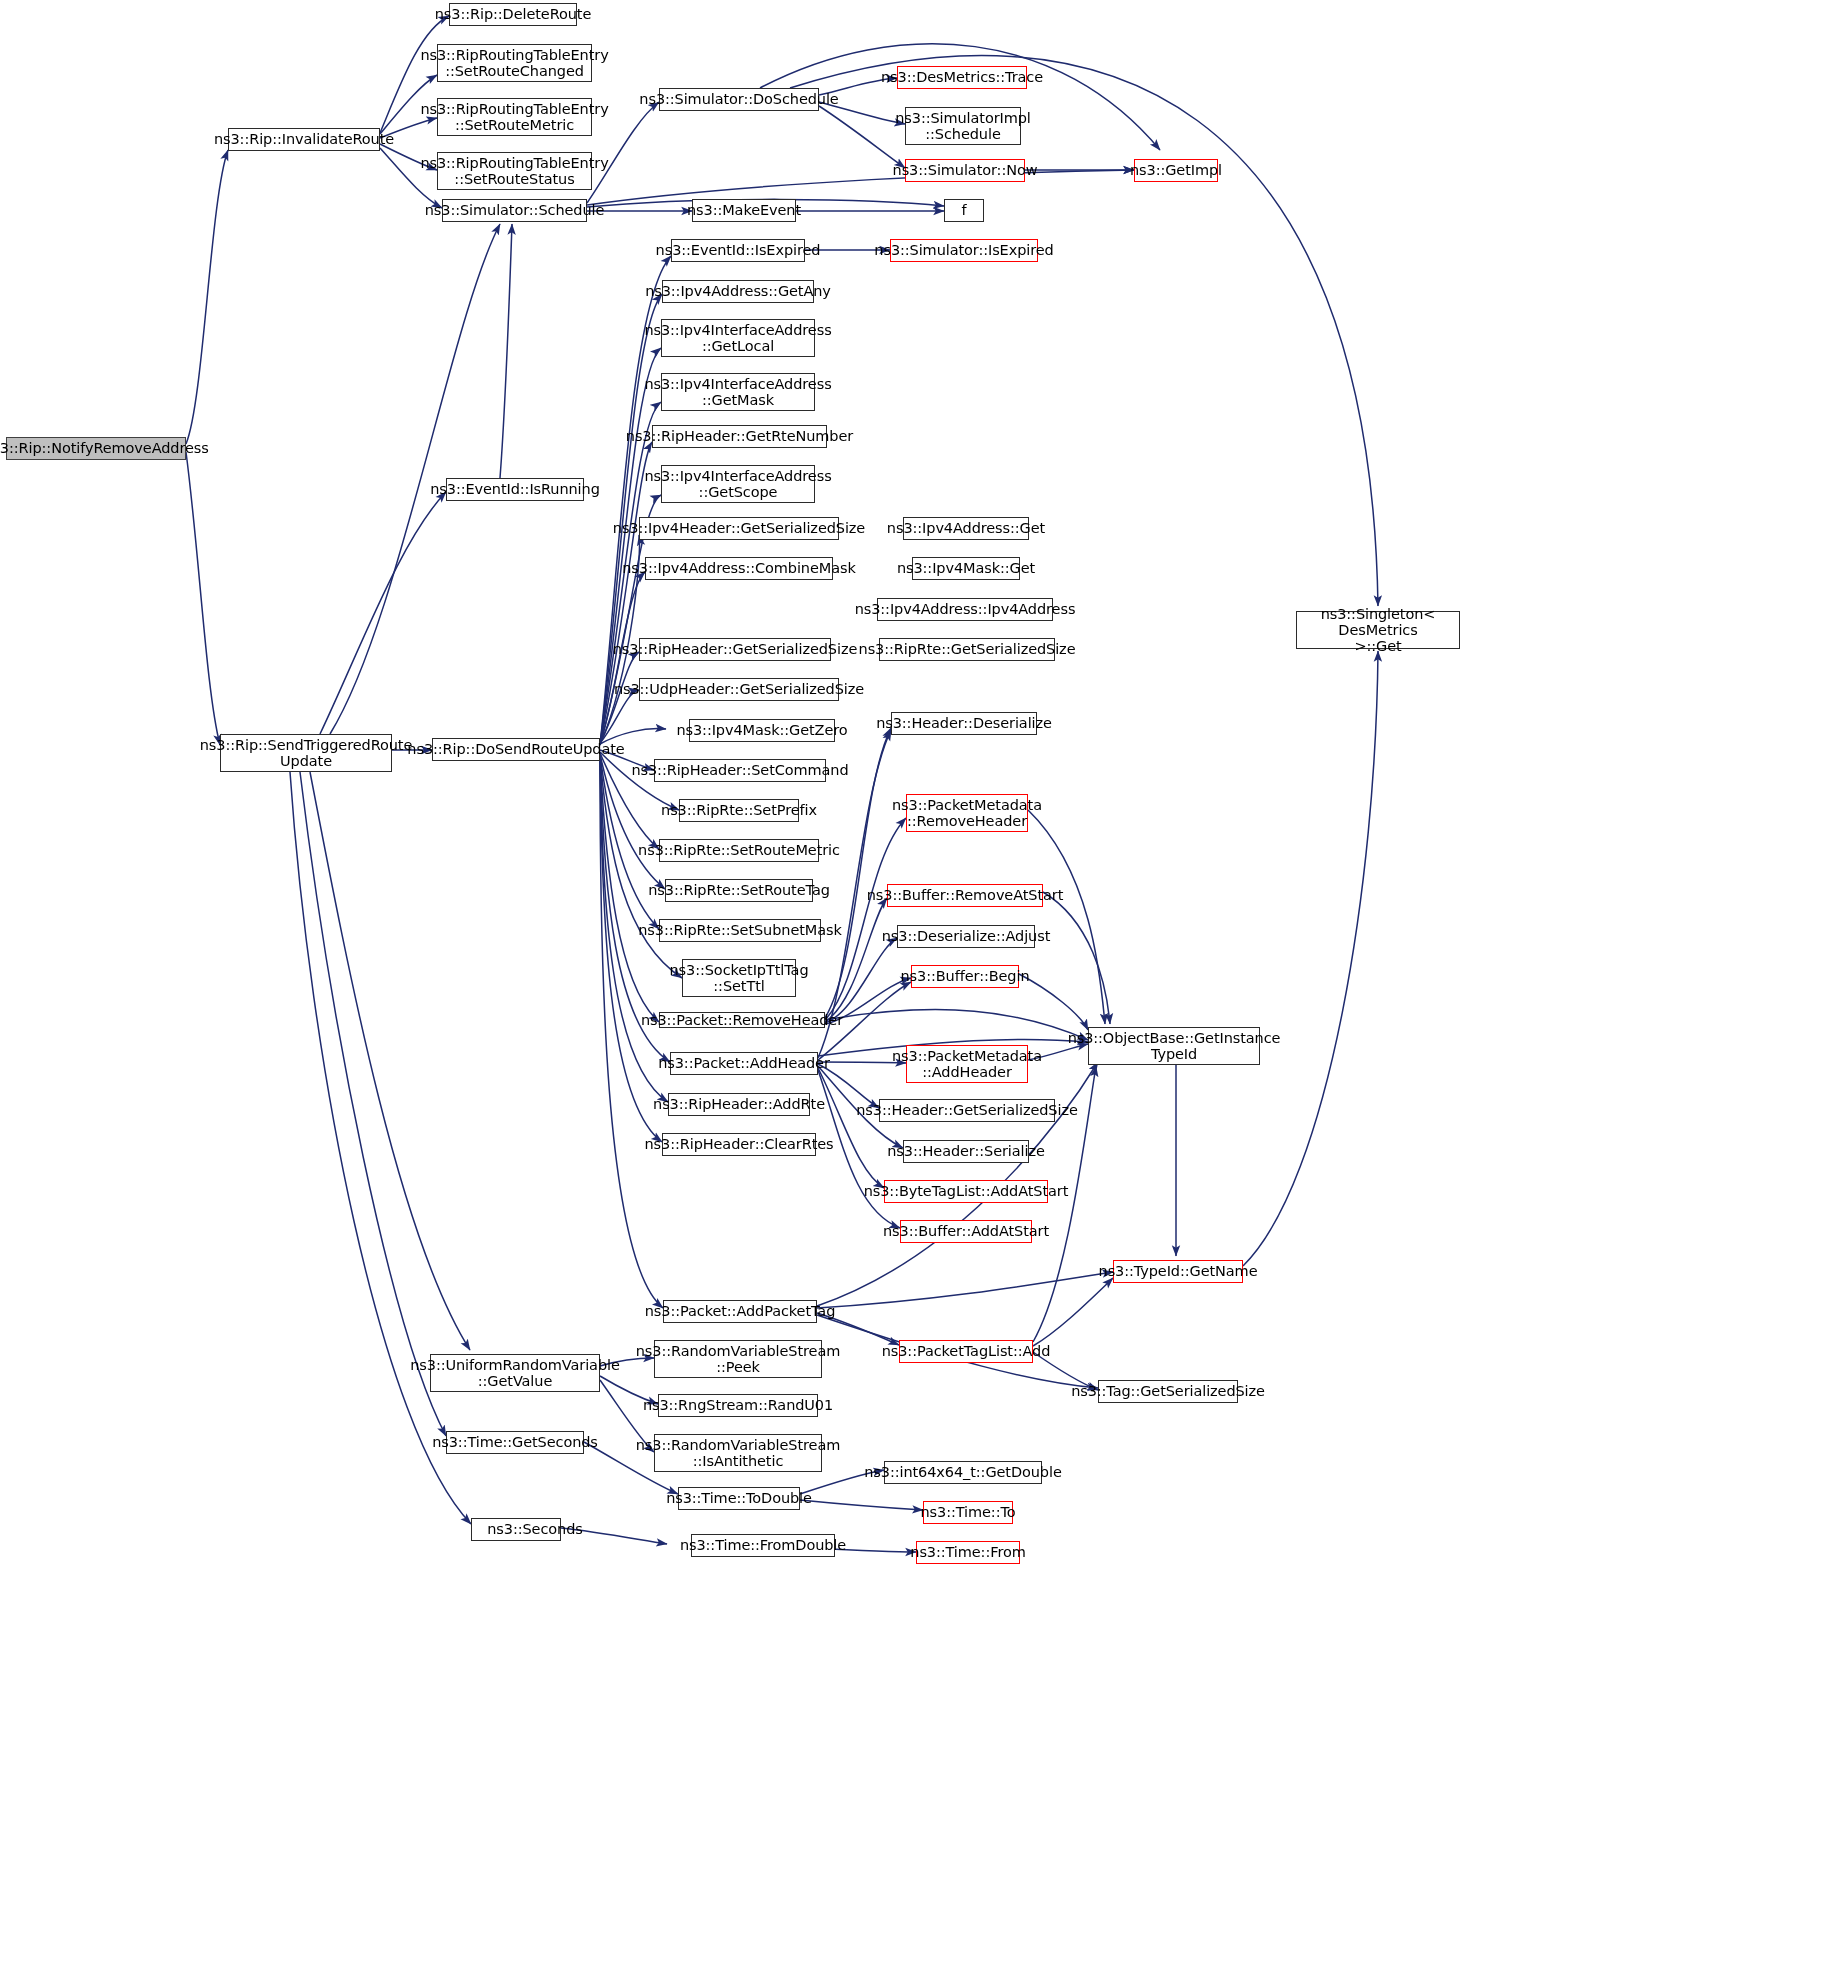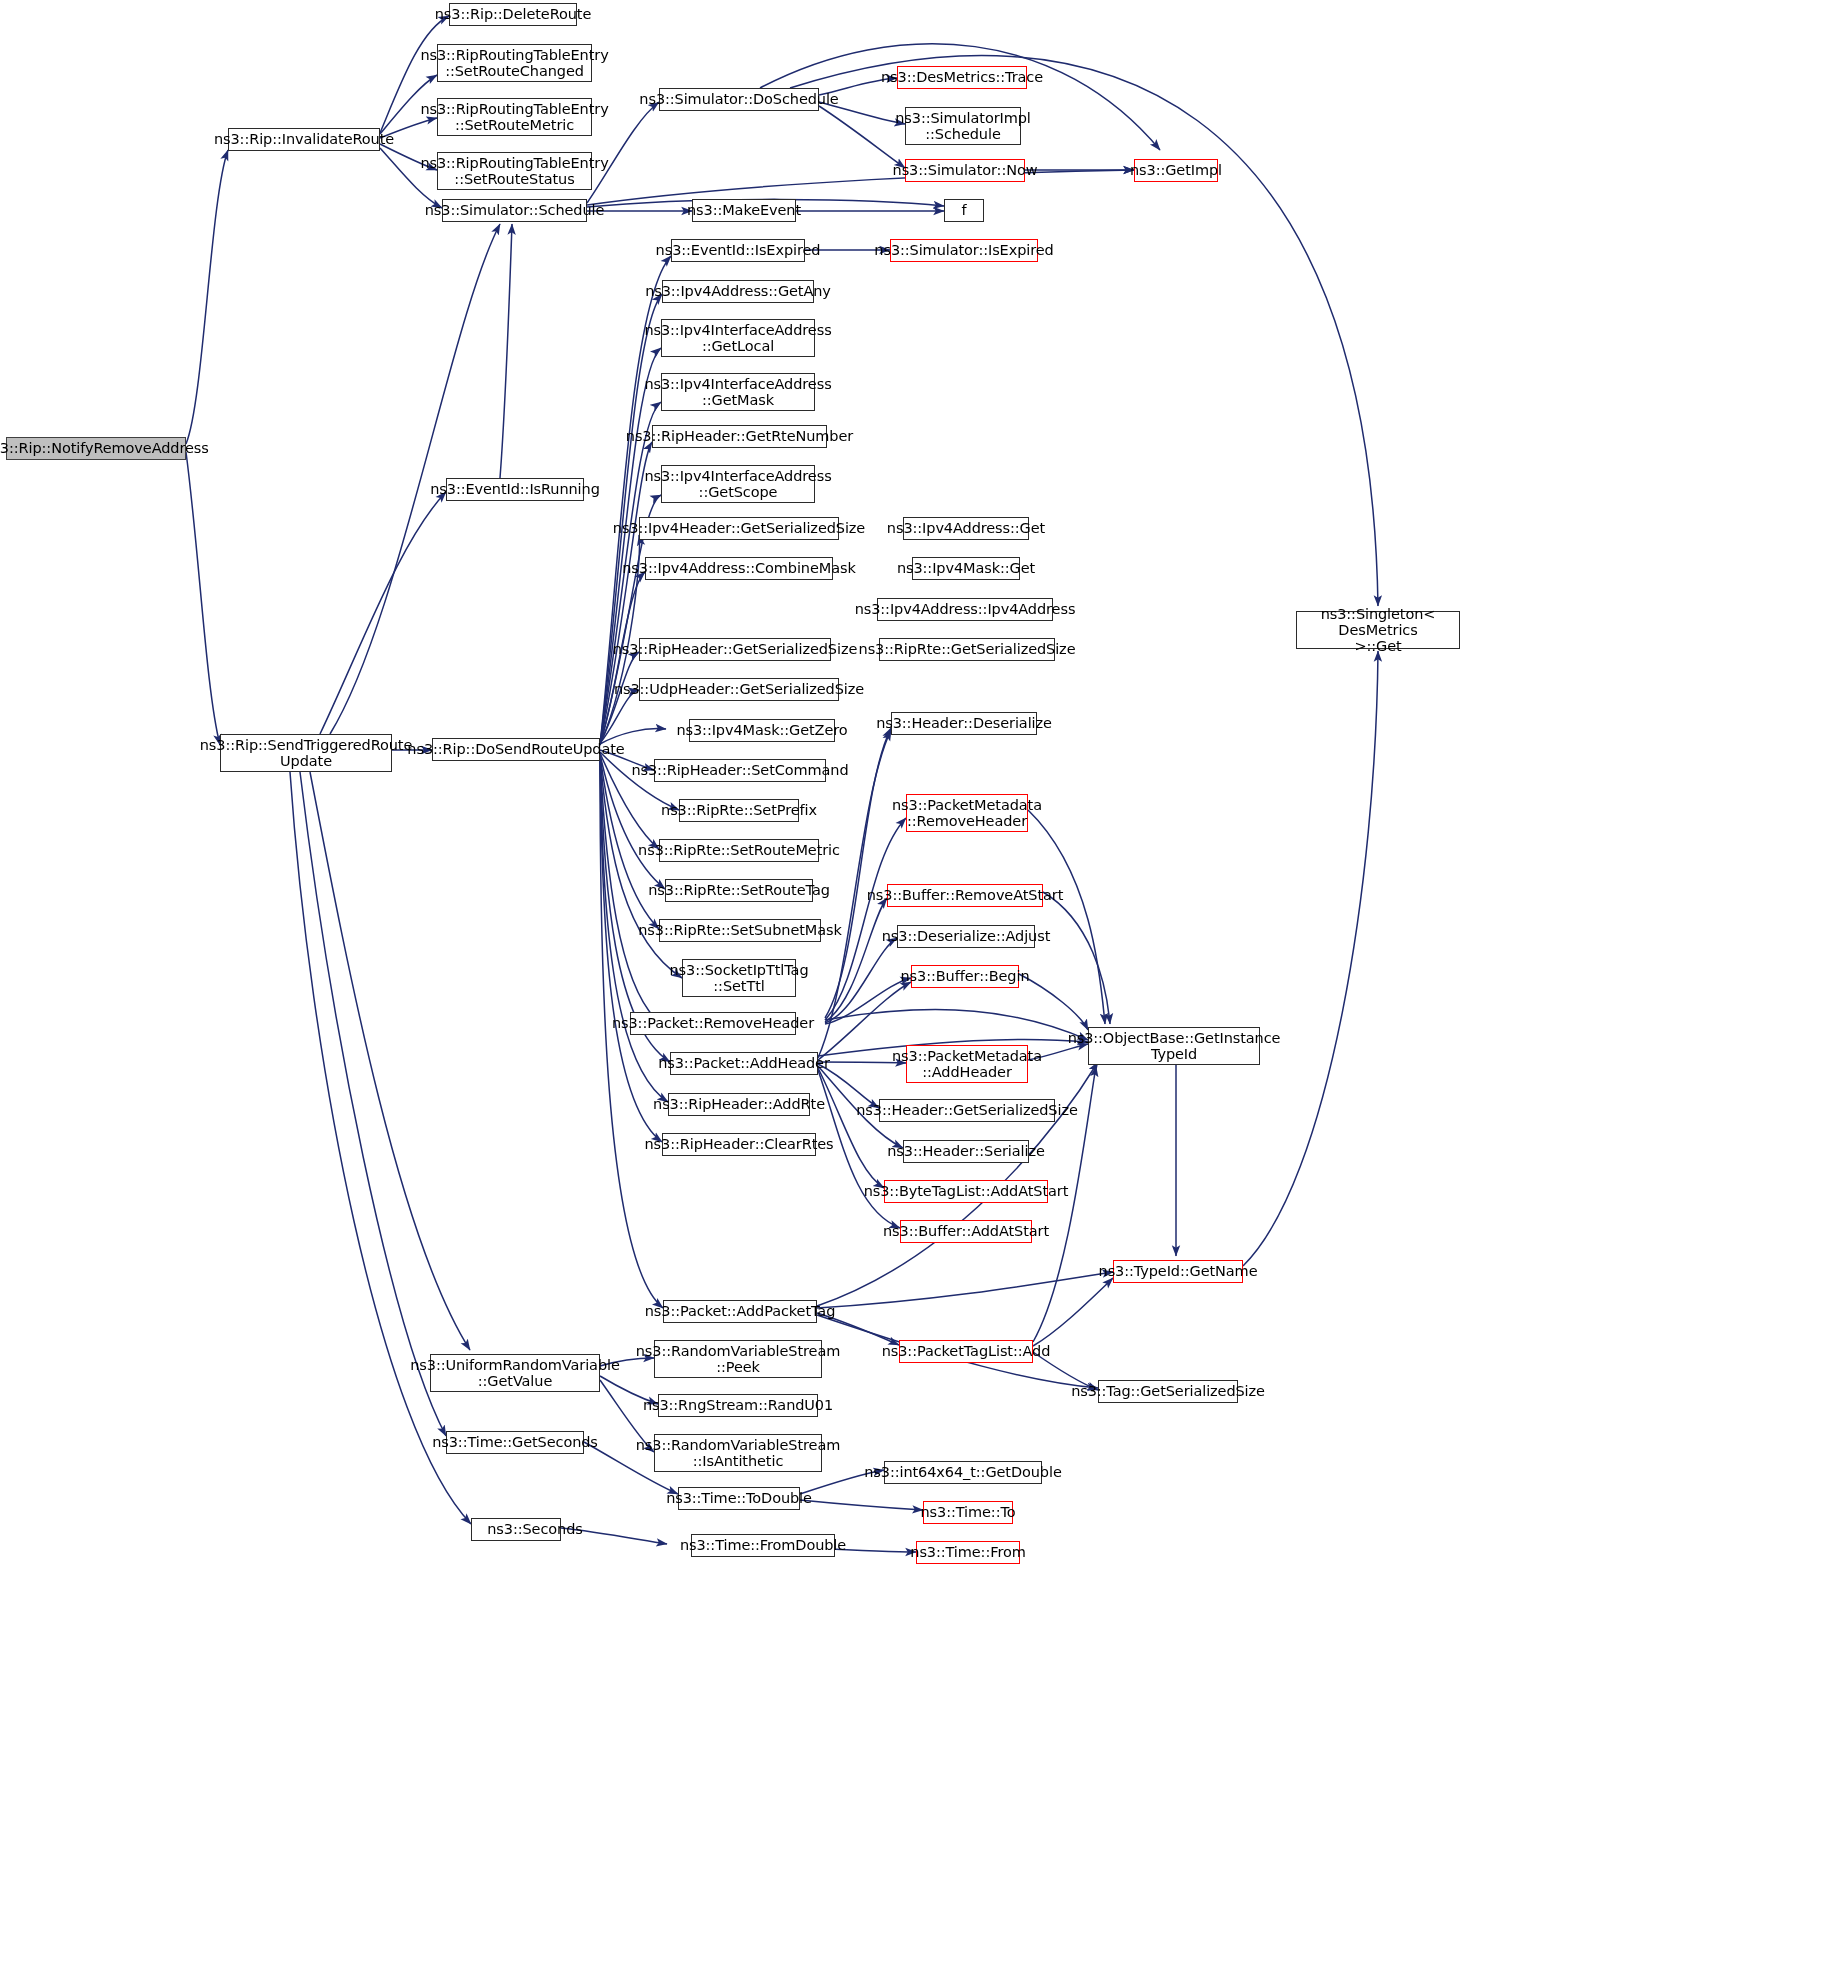--- a/index.html
+++ b/index.html
@@ -148,21 +148,21 @@
       <div class="node" style="left: 879px; top: 638px; width: 176px; height: 23px;">ns3::RipRte::GetSerializedSize</div>
       <div class="node" style="left: 639px; top: 678px; width: 200px; height: 23px;">ns3::UdpHeader::GetSerializedSize</div>
       <div class="node" style="left: 666px; top: 719px; width: 146px; height: 23px; margin-left: 23px;">ns3::Ipv4Mask::GetZero</div>
       <div class="node" style="left: 654px; top: 759px; width: 172px; height: 23px;">ns3::RipHeader::SetCommand</div>
       <div class="node" style="left: 679px; top: 799px; width: 120px; height: 23px;">ns3::RipRte::SetPrefix</div>
       <div class="node" style="left: 659px; top: 839px; width: 160px; height: 23px;">ns3::RipRte::SetRouteMetric</div>
       <div class="node" style="left: 665px; top: 879px; width: 148px; height: 23px;">ns3::RipRte::SetRouteTag</div>
       <div class="node" style="left: 659px; top: 919px; width: 162px; height: 23px;">ns3::RipRte::SetSubnetMask</div>
       <div class="node" style="left: 682px; top: 959px; width: 114px; height: 38px;">ns3::SocketIpTtlTag
 ::SetTtl</div>
-      <div class="node" style="left: 630px; top: 1012px; width: 166px; height: 23px;">ns3::Packet::RemoveHeader</div>
+      <div class="node" style="left: 659px; top: 1012px; width: 166px; height: 16px;">ns3::Packet::RemoveHeader</div>
       <div class="node" style="left: 670px; top: 1052px; width: 148px; height: 23px;">ns3::Packet::AddHeader</div>
       <div class="node" style="left: 668px; top: 1093px; width: 142px; height: 23px;">ns3::RipHeader::AddRte</div>
       <div class="node" style="left: 662px; top: 1133px; width: 154px; height: 23px;">ns3::RipHeader::ClearRtes</div>
       <div class="node" style="left: 891px; top: 712px; width: 146px; height: 23px;">ns3::Header::Deserialize</div>
       <div class="node red" style="left: 906px; top: 794px; width: 122px; height: 38px;">ns3::PacketMetadata
 ::RemoveHeader</div>
       <div class="node red" style="left: 887px; top: 884px; width: 156px; height: 23px;">ns3::Buffer::RemoveAtStart</div>
       <div class="node" style="left: 897px; top: 925px; width: 138px; height: 23px;">ns3::Deserialize::Adjust</div>
       <div class="node red" style="left: 911px; top: 965px; width: 108px; height: 23px;">ns3::Buffer::Begin</div>
       <div class="node" style="left: 1088px; top: 1027px; width: 172px; height: 38px;">ns3::ObjectBase::GetInstance

